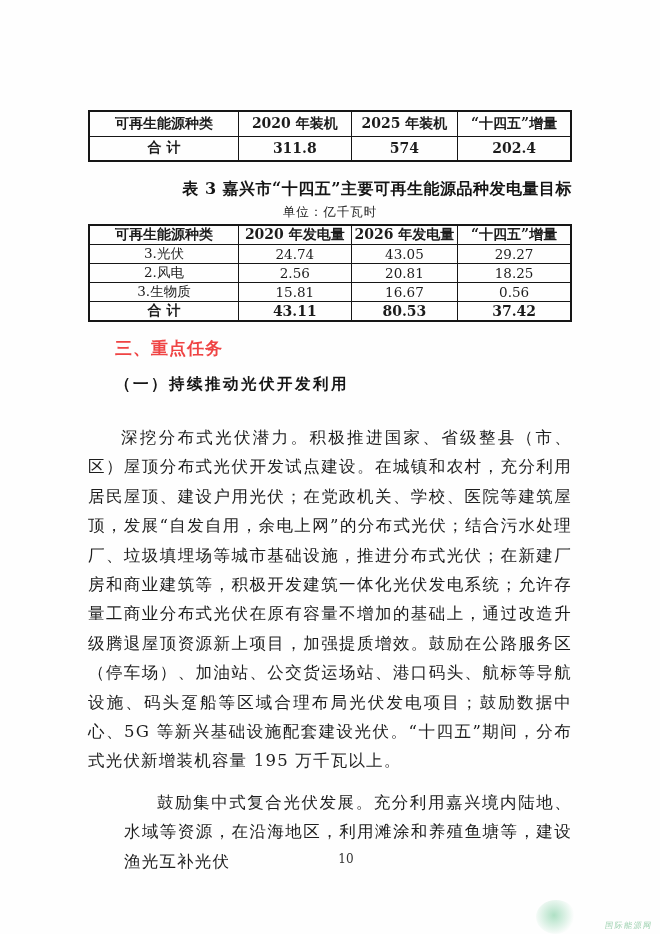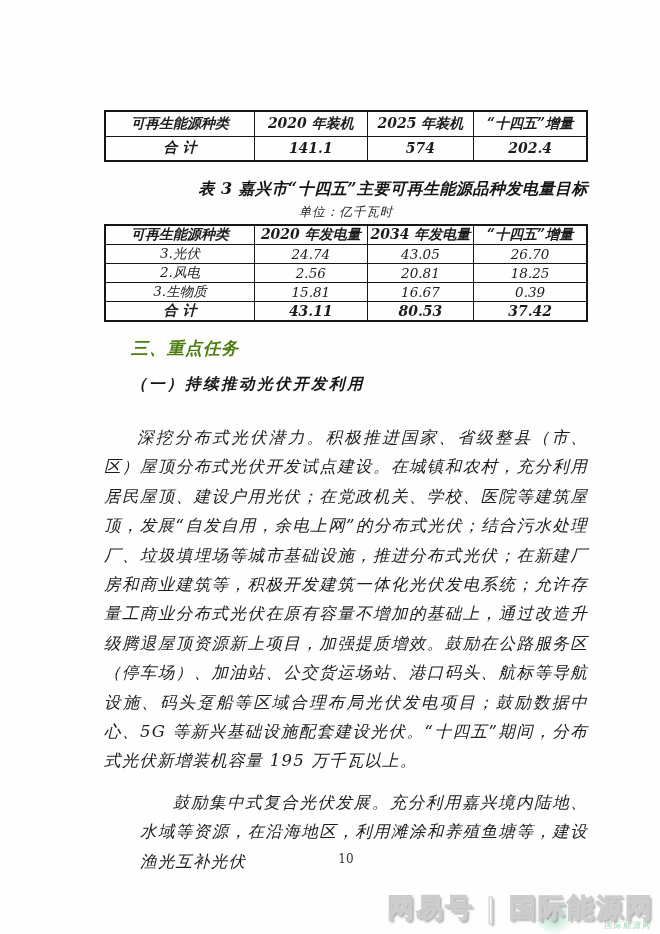--- a/index.html
+++ b/index.html
@@ -9,24 +9,23 @@
     width: 660px;
     height: 934px;
     margin: 0 auto;
     background: #fefefe;
     overflow: hidden;
     font-family: "DejaVu Serif", "Liberation Serif", serif;
     color: #1c1c1c;
   }
   .content {
     position: absolute;
-    left: 104px;
+    left: 88px;
     top: 110px;
     width: 484px;
-    font-style: italic;
   }
   
   table.t {
     width: 100%;
     border-collapse: collapse;
     border: 2px solid #161616;
     table-layout: fixed;
   }
   table.t th, table.t td {
     border: 1px solid #161616;
@@ -64,21 +63,21 @@
     color: #222;
   }
   
   .h-sec {
     margin-top: 15px;
     padding-left: 27px;
     font-family: "DejaVu Sans", "Liberation Sans", sans-serif;
     font-weight: bold;
     font-size: 17px;
     letter-spacing: 1px;
-    color: #4d7c0f;
+    color: #ef4444;
   }
   .h-sub {
     margin-top: 14px;
     padding-left: 27px;
     font-weight: bold;
     font-size: 15.5px;
     letter-spacing: 2.5px;
     color: #161616;
   }
   
@@ -161,63 +160,63 @@
         <tr>
           <th>可再生能源种类</th>
           <th>2020 年装机</th>
           <th>2025 年装机</th>
           <th>“十四五”增量</th>
         </tr>
       </thead>
       <tbody>
         <tr>
           <td>合  计</td>
-          <td>141.1</td>
+          <td>311.8</td>
           <td>574</td>
           <td>202.4</td>
         </tr>
       </tbody>
     </table>
 
     <div class="tbl-title">表 3  嘉兴市“十四五”主要可再生能源品种发电量目标</div>
     <div class="tbl-unit">单位：亿千瓦时</div>
 
     <table class="t t2">
       <colgroup>
           <col class="c1">
           <col class="c2">
           <col class="c3">
           <col class="c4">
         </colgroup>
       <thead>
         <tr>
           <th>可再生能源种类</th>
           <th>2020 年发电量</th>
-          <th>2034 年发电量</th>
+          <th>2026 年发电量</th>
           <th>“十四五”增量</th>
         </tr>
       </thead>
       <tbody>
         <tr>
           <td>3.光伏</td>
           <td>24.74</td>
           <td>43.05</td>
-          <td>26.70</td>
+          <td>29.27</td>
         </tr>
         <tr>
           <td>2.风电</td>
           <td>2.56</td>
           <td>20.81</td>
           <td>18.25</td>
         </tr>
         <tr>
           <td>3.生物质</td>
           <td>15.81</td>
           <td>16.67</td>
-          <td>0.39</td>
+          <td>0.56</td>
         </tr>
         <tr class="total">
           <td>合  计</td>
           <td>43.11</td>
           <td>80.53</td>
           <td>37.42</td>
         </tr>
       </tbody>
     </table>
 
@@ -225,16 +224,15 @@
     <div class="h-sub">（一）持续推动光伏开发利用</div>
 
     <p class="body-para">深挖分布式光伏潜力。积极推进国家、省级整县（市、区）屋顶分布式光伏开发试点建设。在城镇和农村，充分利用居民屋顶、建设户用光伏；在党政机关、学校、医院等建筑屋顶，发展“自发自用，余电上网”的分布式光伏；结合污水处理厂、垃圾填埋场等城市基础设施，推进分布式光伏；在新建厂房和商业建筑等，积极开发建筑一体化光伏发电系统；允许存量工商业分布式光伏在原有容量不增加的基础上，通过改造升级腾退屋顶资源新上项目，加强提质增效。鼓励在公路服务区（停车场）、加油站、公交货运场站、港口码头、航标等导航设施、码头趸船等区域合理布局光伏发电项目；鼓励数据中心、5G 等新兴基础设施配套建设光伏。“十四五”期间，分布式光伏新增装机容量 195 万千瓦以上。</p>
     <p class="body-para">鼓励集中式复合光伏发展。充分利用嘉兴境内陆地、水域等资源，在沿海地区，利用滩涂和养殖鱼塘等，建设渔光互补光伏</p>
   </div>
 
   <div class="page-num">10</div>
 
   <div class="footer-wm">
     <span class="green-blob"></span>
-    <div class="wm-main">网易号 | 国际能源网</div>
     <div class="wm-small">国际能源网</div>
   </div>
 </div>
 
 </body></html>

